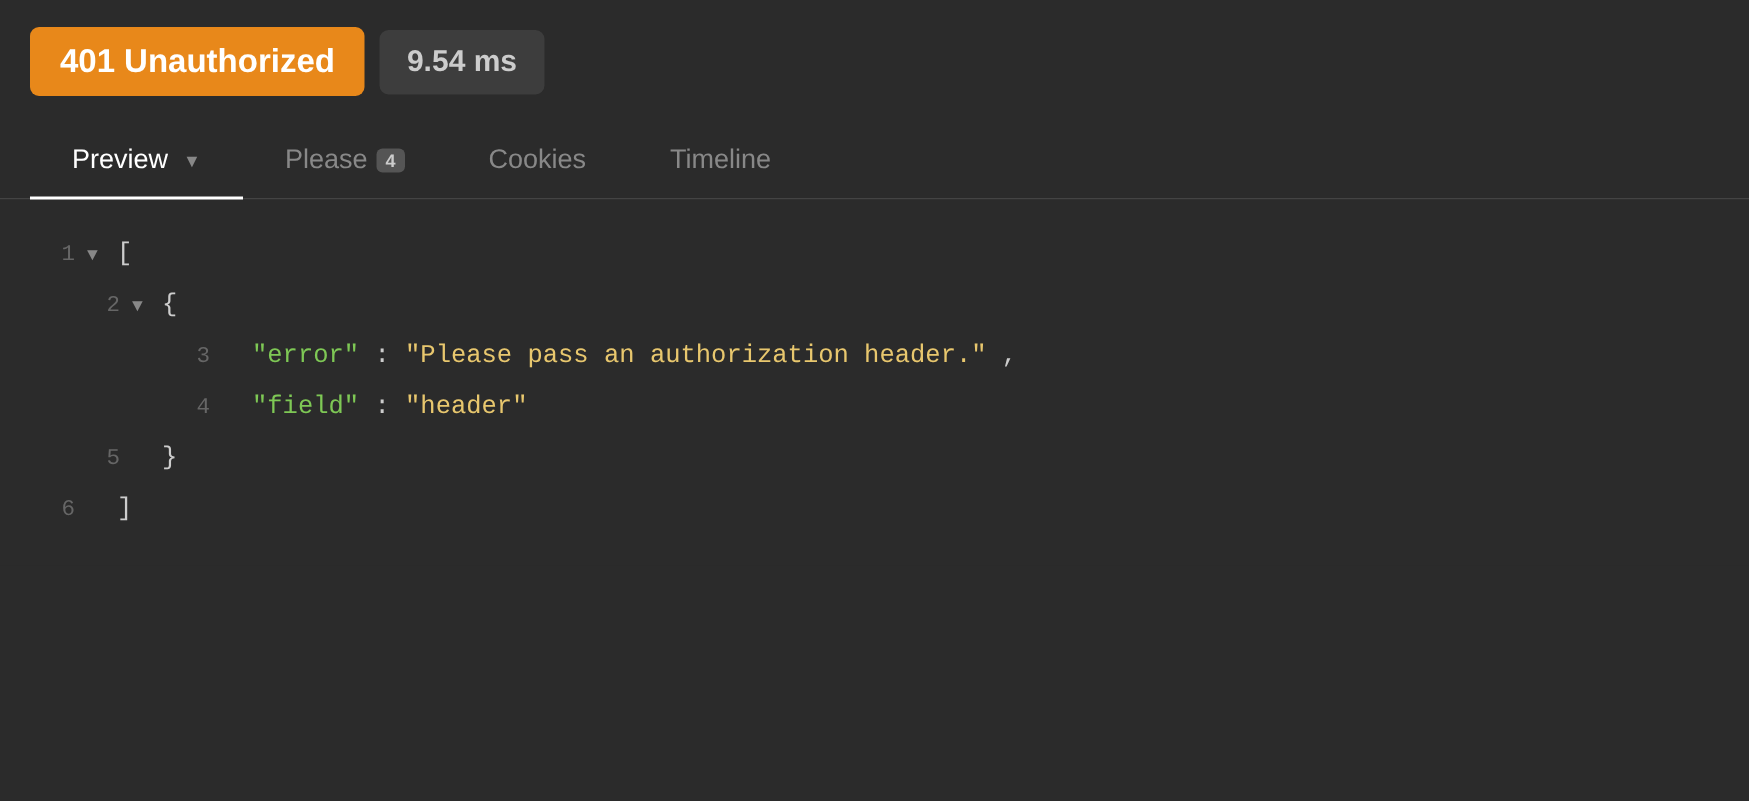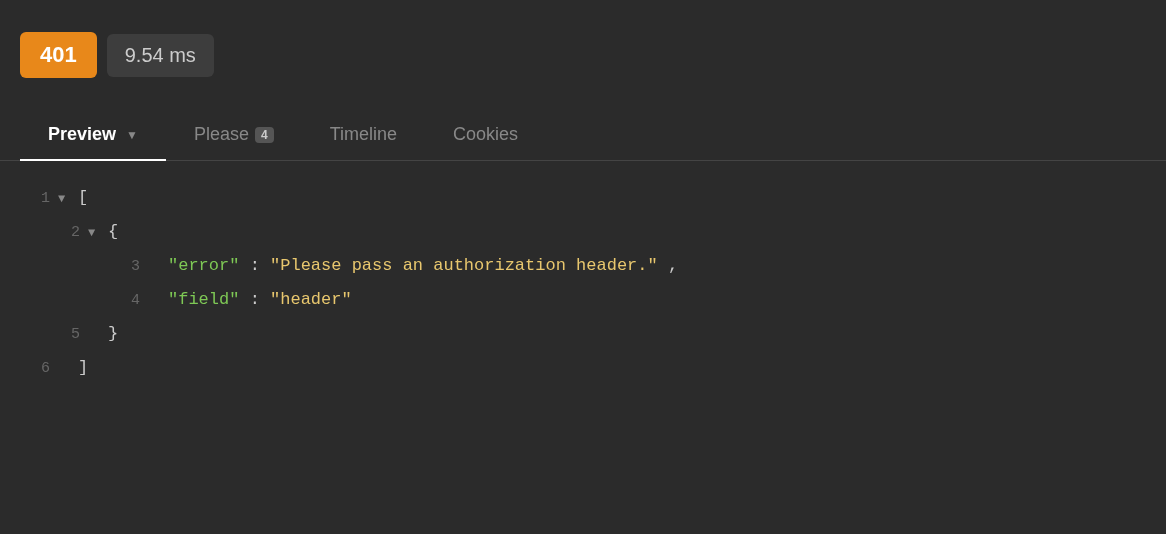--- a/index.html
+++ b/index.html
@@ -14,21 +14,21 @@
       width: 1166px;
       height: 534px;
       overflow: hidden;
       color: #cccccc;
     }
 
     .top-bar {
       display: flex;
       align-items: center;
       gap: 10px;
-      padding: 32px 20px;
+      padding: 18px 20px;
       background-color: #2b2b2b;
     }
 
     .status-badge {
       background-color: #e8881a;
       color: #ffffff;
       font-size: 22px;
       font-weight: 600;
       padding: 10px 20px;
       border-radius: 6px;
@@ -38,21 +38,21 @@
     }
 
     .status-badge .status-code {
       font-weight: 800;
     }
 
     .metric-badge {
       background-color: #3d3d3d;
       color: #cccccc;
       font-size: 20px;
-      font-weight: 400;
+      font-weight: 700;
       padding: 10px 18px;
       border-radius: 6px;
     }
 
     .tabs-bar {
       display: flex;
       align-items: center;
       border-bottom: 1px solid #444444;
       padding: 0 20px;
       background-color: #2b2b2b;
@@ -67,21 +67,21 @@
       position: relative;
       display: flex;
       align-items: center;
       gap: 6px;
       border-bottom: 2px solid transparent;
       margin-bottom: -1px;
     }
 
     .tab.active {
       color: #ffffff;
-      font-weight: 700;
+      font-weight: 400;
       border-bottom: 2px solid #ffffff;
     }
 
     .tab .badge-count {
       background-color: #555555;
       color: #cccccc;
       font-size: 12px;
       font-weight: 600;
       border-radius: 4px;
       padding: 1px 6px;
@@ -149,38 +149,39 @@
     .indent-2 {
       padding-left: 100px;
     }
   </style>
 </head>
 <body>
 
 <div class="top-bar">
   <div class="status-badge">
     <span class="status-code">401</span>
+    <span>Unauthorized</span>
   </div>
   <div class="metric-badge">9.54 ms</div>
 </div>
 
 <div class="tabs-bar">
   <div class="tab active">
     <span>Preview</span>
     <span class="dropdown-arrow">▼</span>
   </div>
   <div class="tab">
     <span>Please</span>
     <span class="badge-count">4</span>
   </div>
   <div class="tab">
+    <span>Cookies</span>
+  </div>
+  <div class="tab">
     <span>Timeline</span>
-  </div>
-  <div class="tab">
-    <span>Cookies</span>
   </div>
 </div>
 
 <div class="code-panel">
 
   <div class="code-line">
     <span class="line-number">1</span>
     <span class="line-toggle">▼</span>
     <span class="line-content punctuation">[</span>
   </div>

